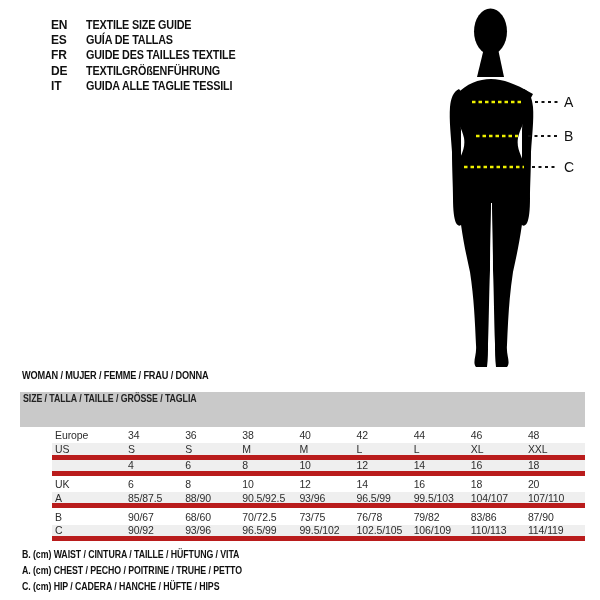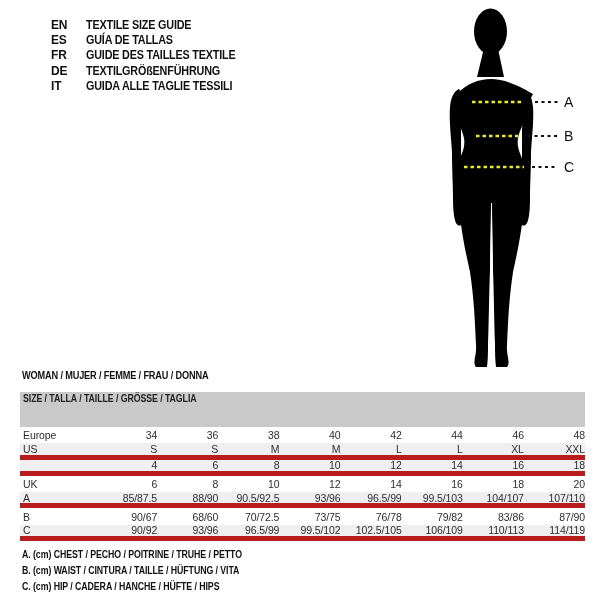--- a/index.html
+++ b/index.html
@@ -19,25 +19,25 @@
   .section-title{position:absolute;left:22px;top:369px;font-size:11.5px;font-weight:bold;
     letter-spacing:-0.2px;white-space:nowrap;}
   .section-title .cond{transform:scaleX(0.8);}
   
   .size-table{position:absolute;left:20px;top:392px;width:565px;}
   .st-header{height:35px;background:#c9c9c9;display:flex;align-items:flex-start;
     font-size:11px;font-weight:bold;color:#222;padding-left:3px;box-sizing:border-box;
     letter-spacing:-0.1px;}
   .st-header .cond{transform:scaleX(0.8);}
   .st-row{display:flex;height:16.3px;align-items:center;font-size:10.5px;color:#2e2e2e;
-    box-sizing:border-box;letter-spacing:-0.1px;}
+    box-sizing:border-box;letter-spacing:-0.1px;margin-left:32px;}
   .row-gray{background:#efefef;border-bottom:5px solid #b91c1c;}
   .row-white{background:#ffffff;}
   .st-label{width:76px;flex:0 0 76px;padding-left:3px;box-sizing:border-box;text-align:left;}
-  .st-cell{flex:1;text-align:right;}
+  .st-cell{flex:1;text-align:left;}
   
   .legend{position:absolute;left:22px;top:546px;}
   .legend-line{height:16.2px;line-height:16.2px;font-size:11px;font-weight:bold;
     letter-spacing:-0.1px;white-space:nowrap;}
   .legend-line .cond{transform:scaleX(0.8);}
   
   .meas-label{font-family:"Liberation Sans",sans-serif;font-size:14px;fill:#111;}
 </style>
 </head>
 <body>
@@ -196,23 +196,23 @@
       <span class="st-cell">99.5/102</span>
       <span class="st-cell">102.5/105</span>
       <span class="st-cell">106/109</span>
       <span class="st-cell">110/113</span>
       <span class="st-cell">114/119</span>
     </div>
   </div>
 
   <div class="legend">
     <div class="legend-line">
+      <span class="cond">B. (cm) WAIST / CINTURA / TAILLE / HÜFTUNG / VITA</span>
+    </div>
+    <div class="legend-line">
       <span class="cond">A. (cm) CHEST / PECHO / POITRINE / TRUHE / PETTO</span>
-    </div>
-    <div class="legend-line">
-      <span class="cond">B. (cm) WAIST / CINTURA / TAILLE / HÜFTUNG / VITA</span>
     </div>
     <div class="legend-line">
       <span class="cond">C. (cm) HIP / CADERA / HANCHE / HÜFTE / HIPS</span>
     </div>
   </div>
 
 </div>
 
 </body></html>

